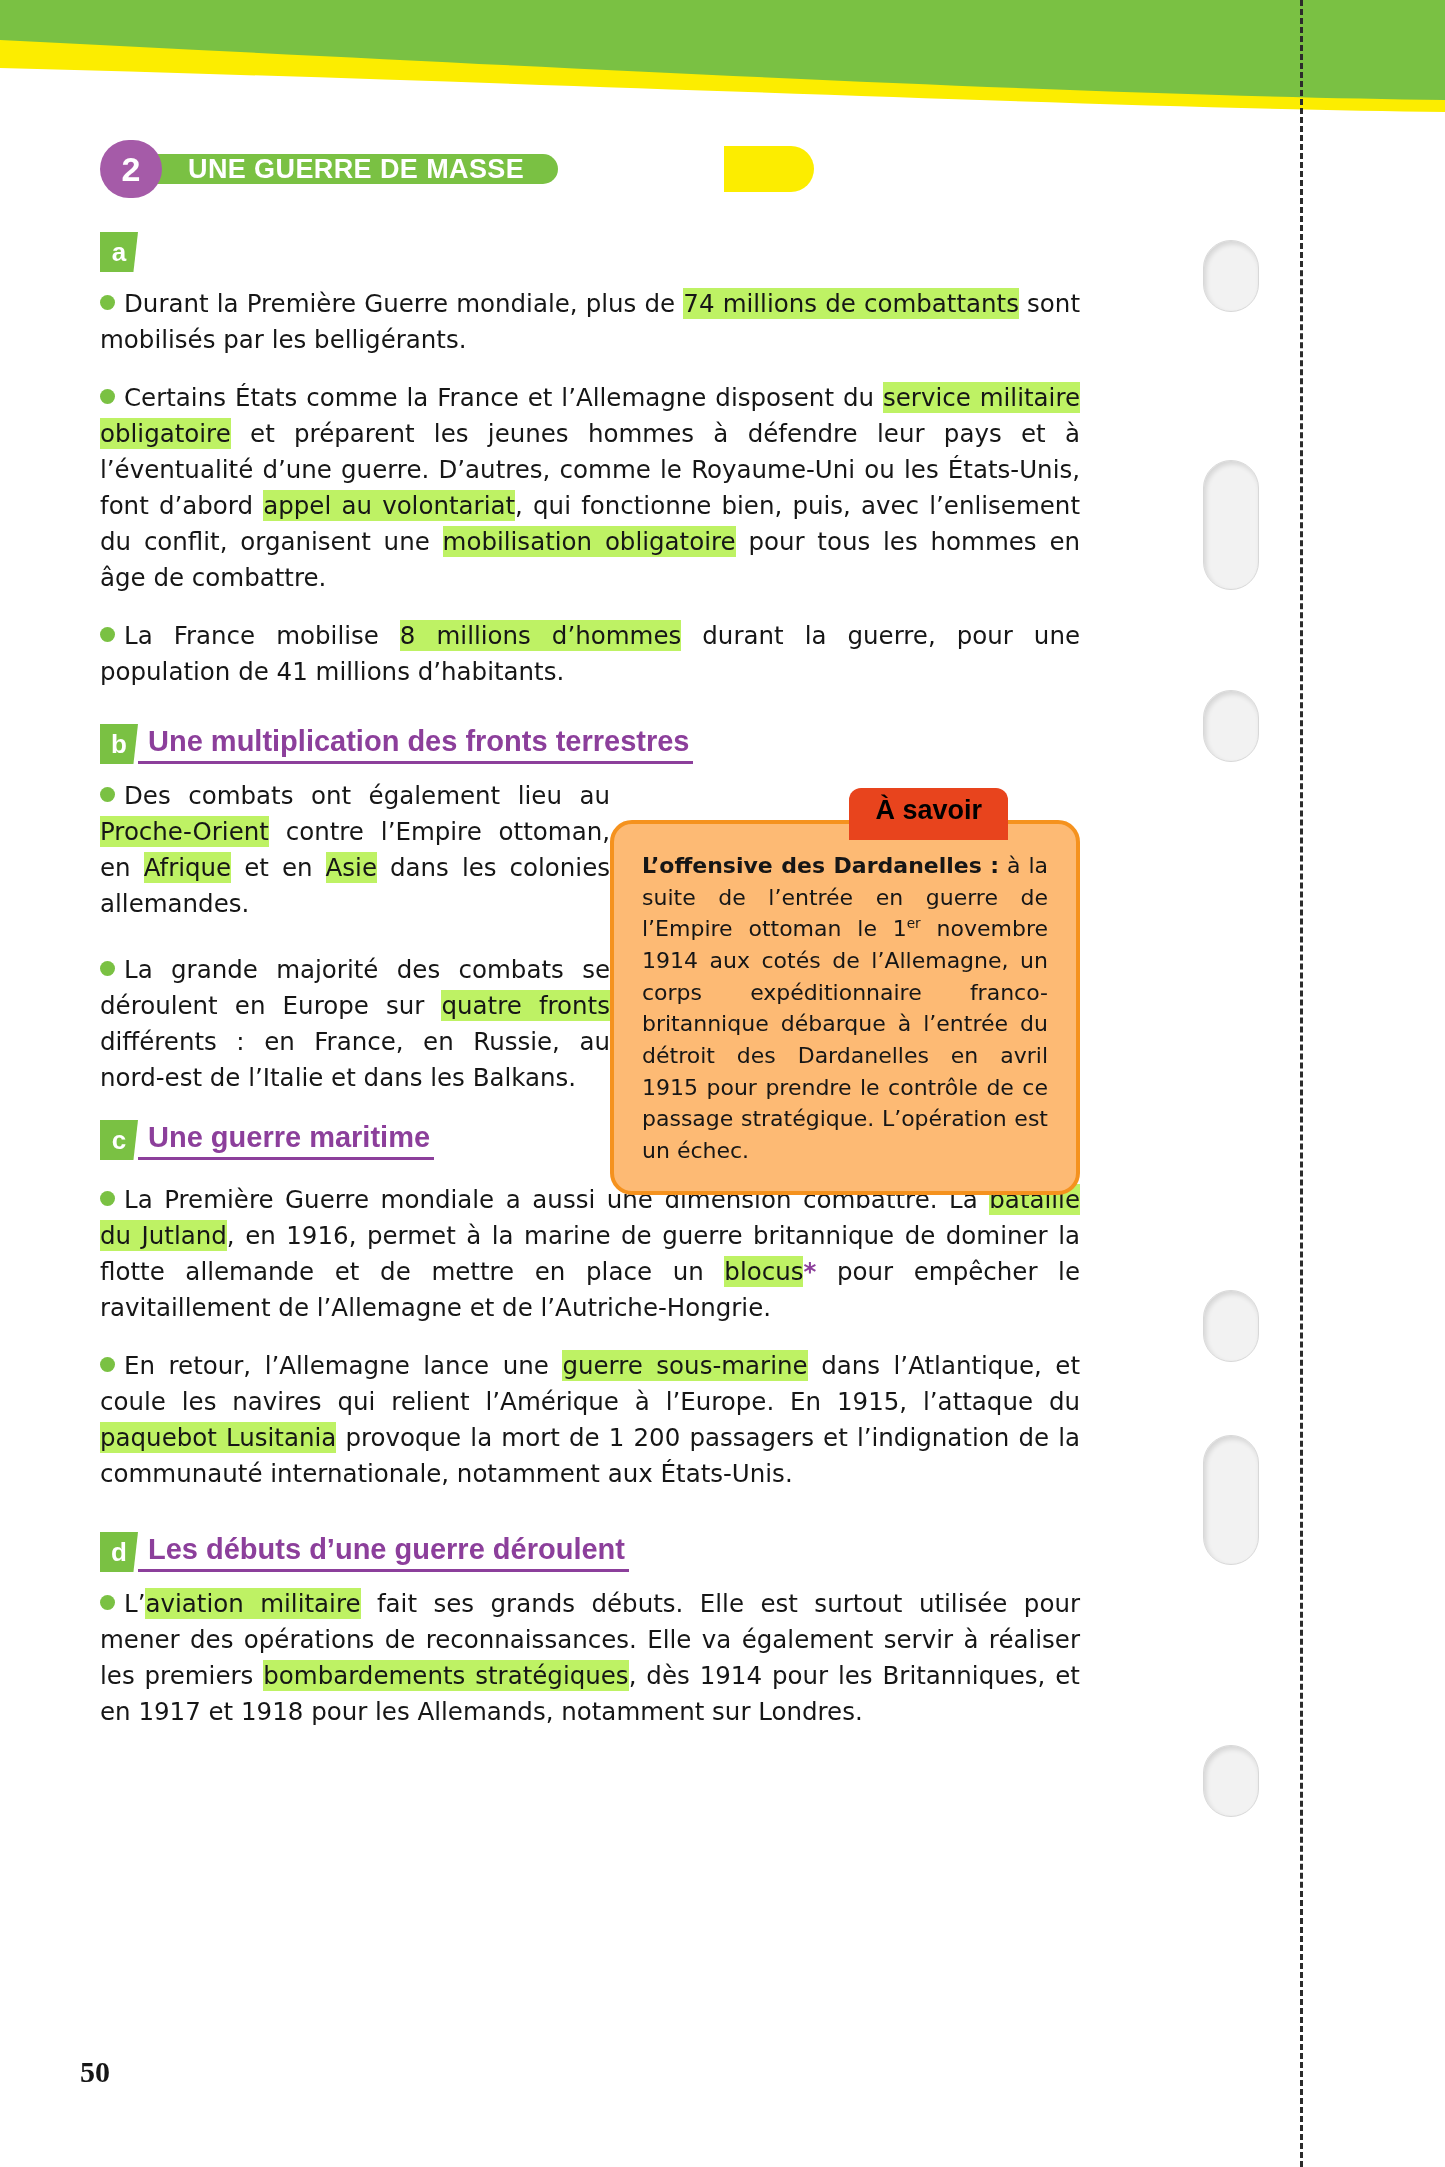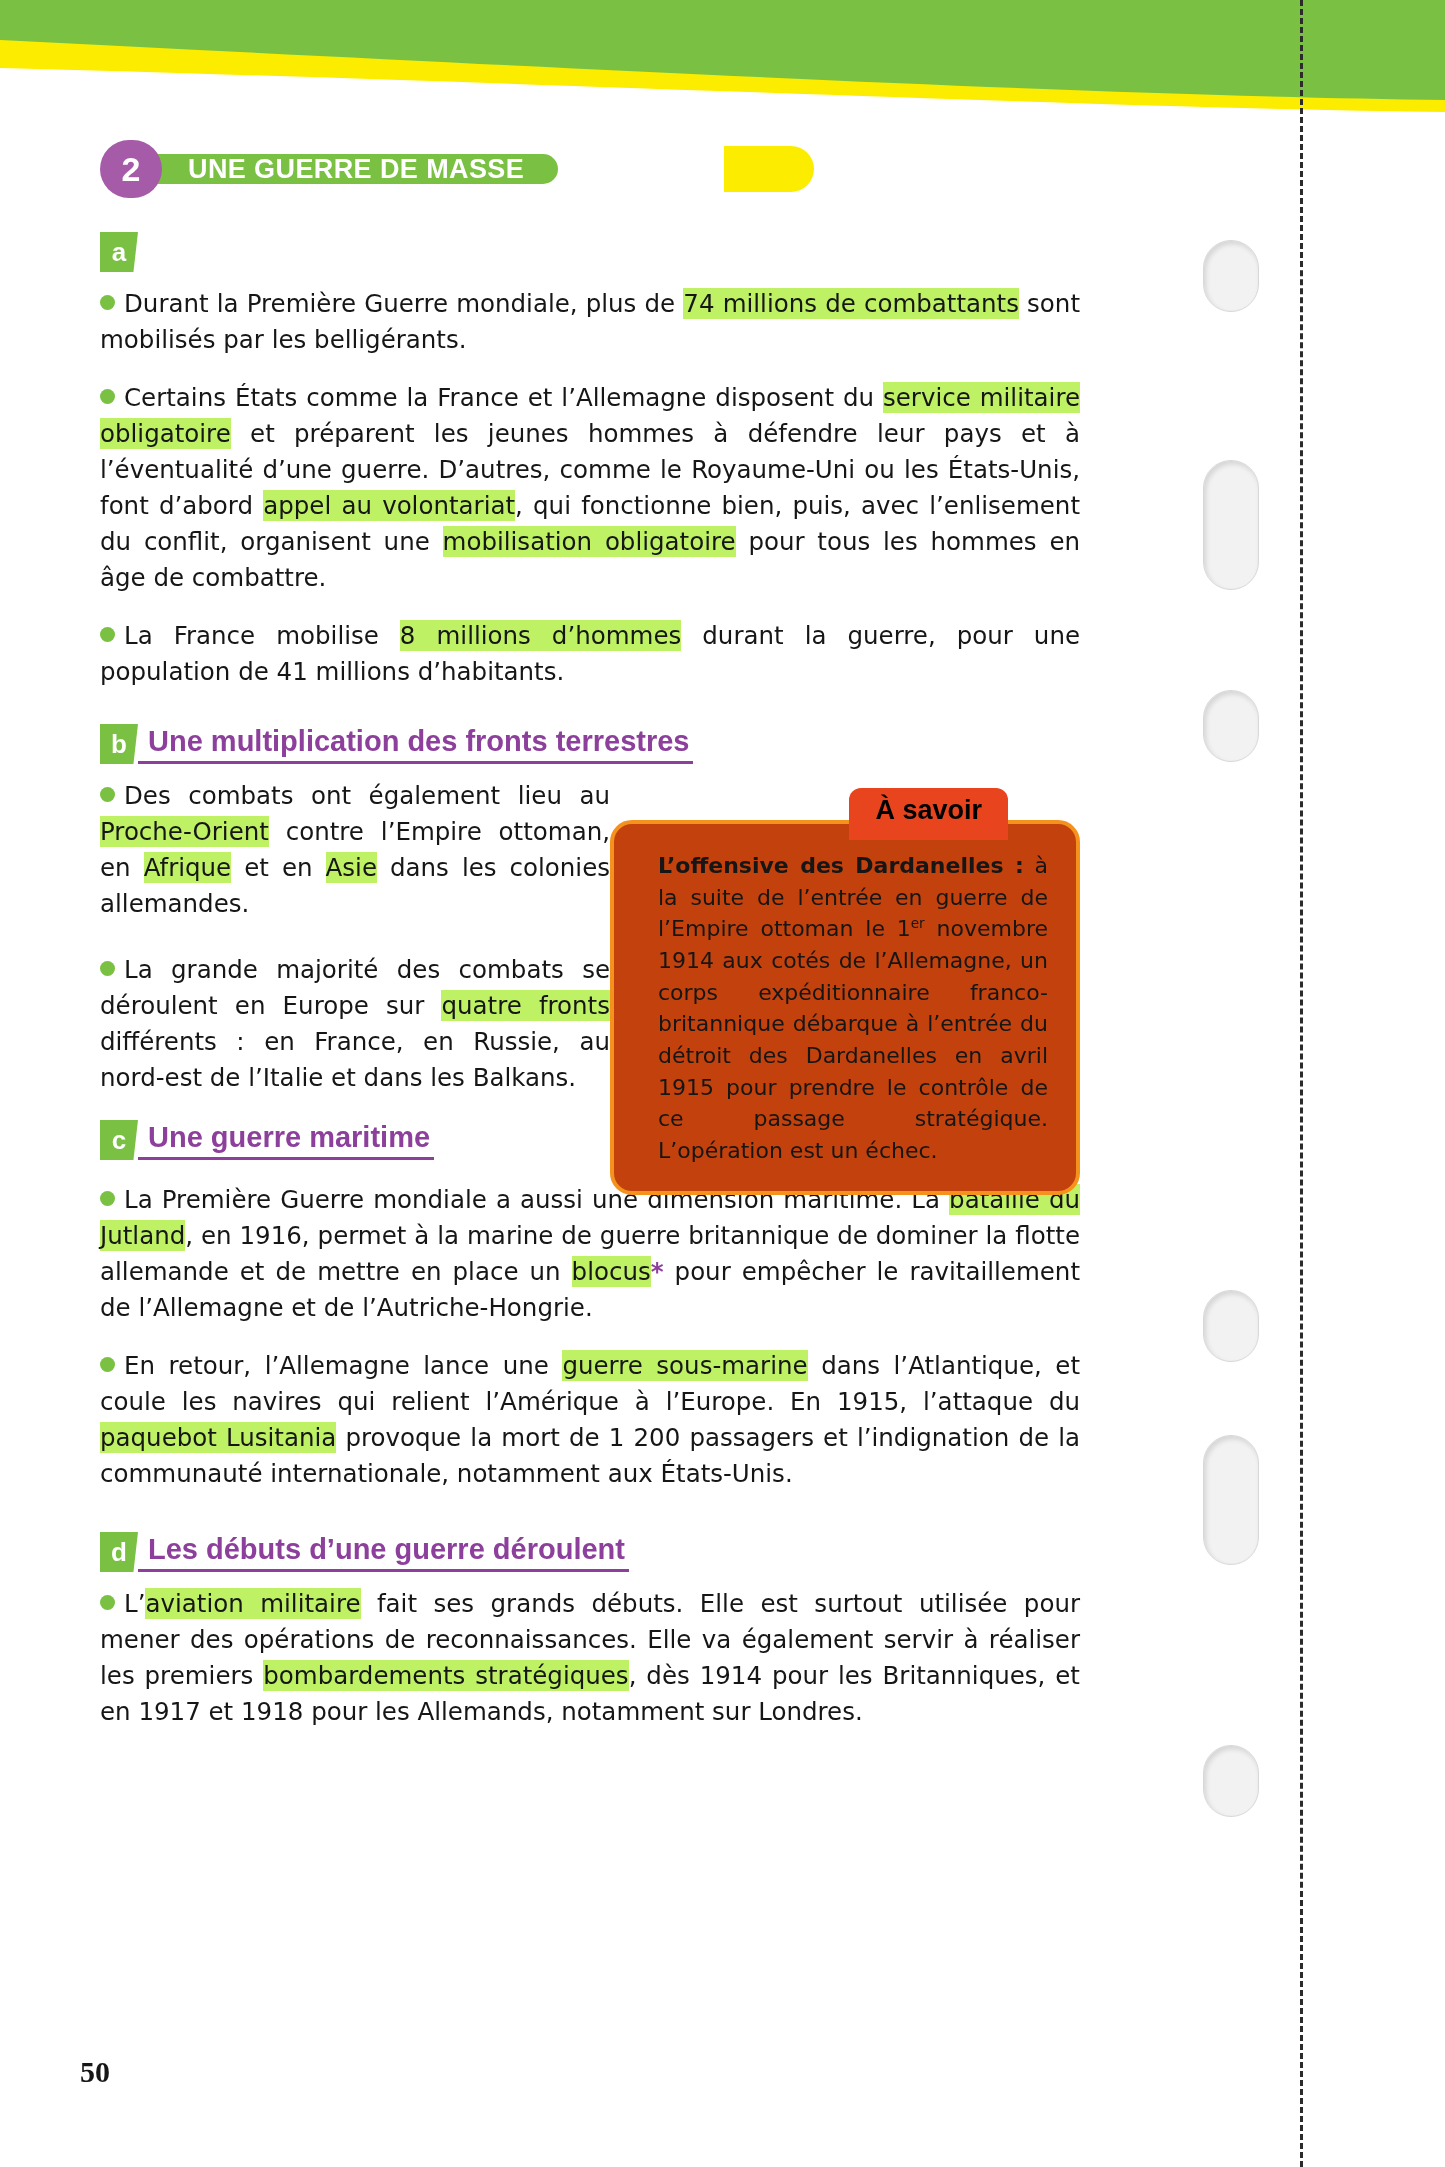--- a/index.html
+++ b/index.html
@@ -185,24 +185,24 @@
     color: #000000;
     font-size: 27px;
     font-weight: bold;
     padding: 7px 26px 14px 26px;
     border-radius: 12px 12px 0 0;
     z-index: 2;
   }
   .asavoir-body {
     position: relative;
     margin-top: 32px;
-    background: #c2410c;
+    background: #fdba74;
     border: 4px solid #f5921e;
     border-radius: 22px;
-    padding: 26px 28px 24px 44px;
+    padding: 26px 28px 24px 28px;
     z-index: 1;
   }
   .asavoir-body p {
     font-family: "DejaVu Sans", sans-serif;
     font-size: 22px;
     line-height: 1.44;
     color: #161616;
     text-align: justify;
   }
   .asavoir-body b { font-weight: bold; }
@@ -286,21 +286,21 @@
       <span class="bullet"></span><span>La grande majorité des combats se déroulent en Europe sur </span><mark>quatre fronts</mark><span> différents : en France, en Russie, au nord-est de l’Italie et dans les Balkans.</span>
     </p>
 
     <div class="sub-head" style="margin-top:24px;">
       <div class="sub-flag">c</div>
       <div class="sub-title">Une guerre maritime</div>
     </div>
   </div>
 
   <p class="body" style="margin-top:22px;">
-    <span class="bullet"></span><span>La Première Guerre mondiale a aussi une dimension maritime. La </span><mark>bataille du Jutland</mark><span>, en 1916, permet à la marine de guerre britannique de dominer la flotte allemande et de mettre en place un </span><mark>blocus</mark><span class="star">*</span><span> pour empêcher le ravitaillement de l’Allemagne et de l’Autriche-Hongrie.</span>
+    <span class="bullet"></span><span>La Première Guerre mondiale a aussi une dimension combattre. La </span><mark>bataille du Jutland</mark><span>, en 1916, permet à la marine de guerre britannique de dominer la flotte allemande et de mettre en place un </span><mark>blocus</mark><span class="star">*</span><span> pour empêcher le ravitaillement de l’Allemagne et de l’Autriche-Hongrie.</span>
   </p>
 
   <p class="body">
     <span class="bullet"></span><span>En retour, l’Allemagne lance une </span><mark>guerre sous-marine</mark><span> dans l’Atlantique, et coule les navires qui relient l’Amérique à l’Europe. En 1915, l’attaque du </span><mark>paquebot Lusitania</mark><span> provoque la mort de 1 200 passagers et l’indignation de la communauté internationale, notamment aux États-Unis.</span>
   </p>
 
   <div class="sub-head" style="margin-top:40px;">
     <div class="sub-flag">d</div>
     <div class="sub-title">Les débuts d’une guerre déroulent</div>
   </div>

